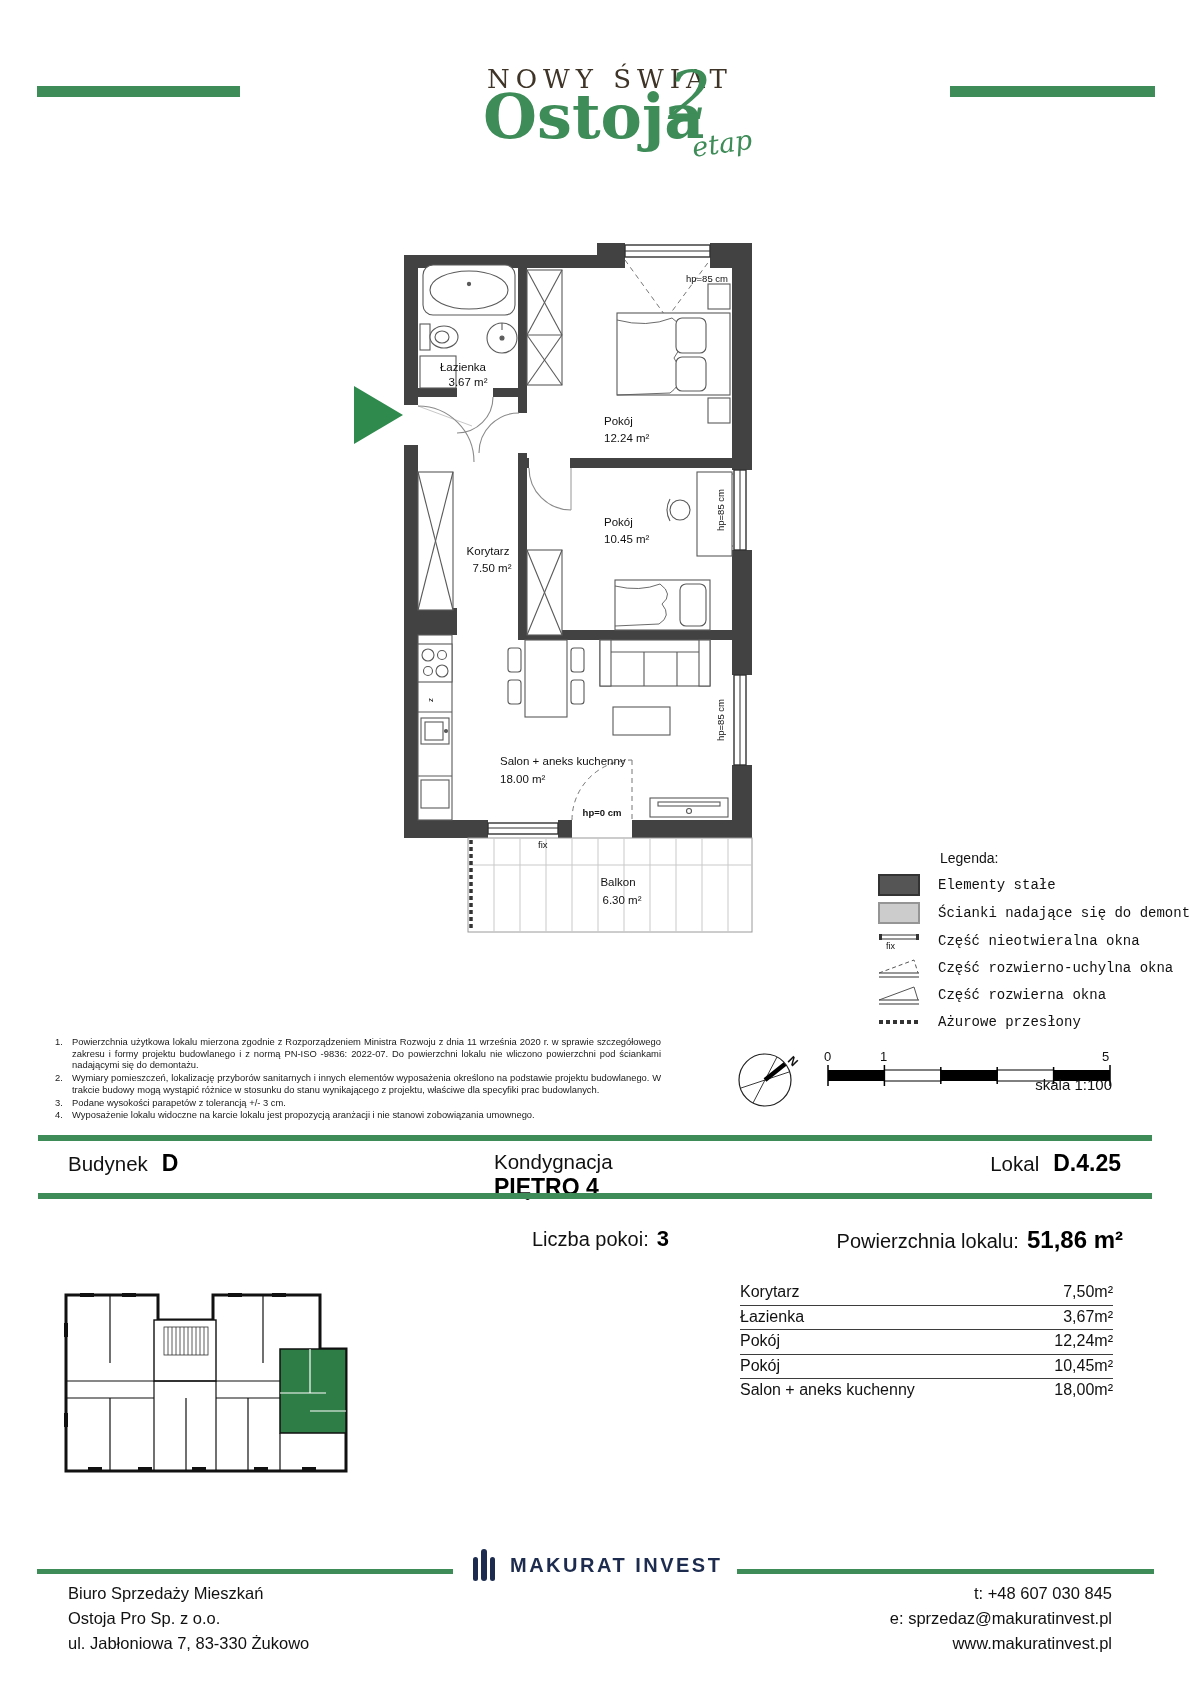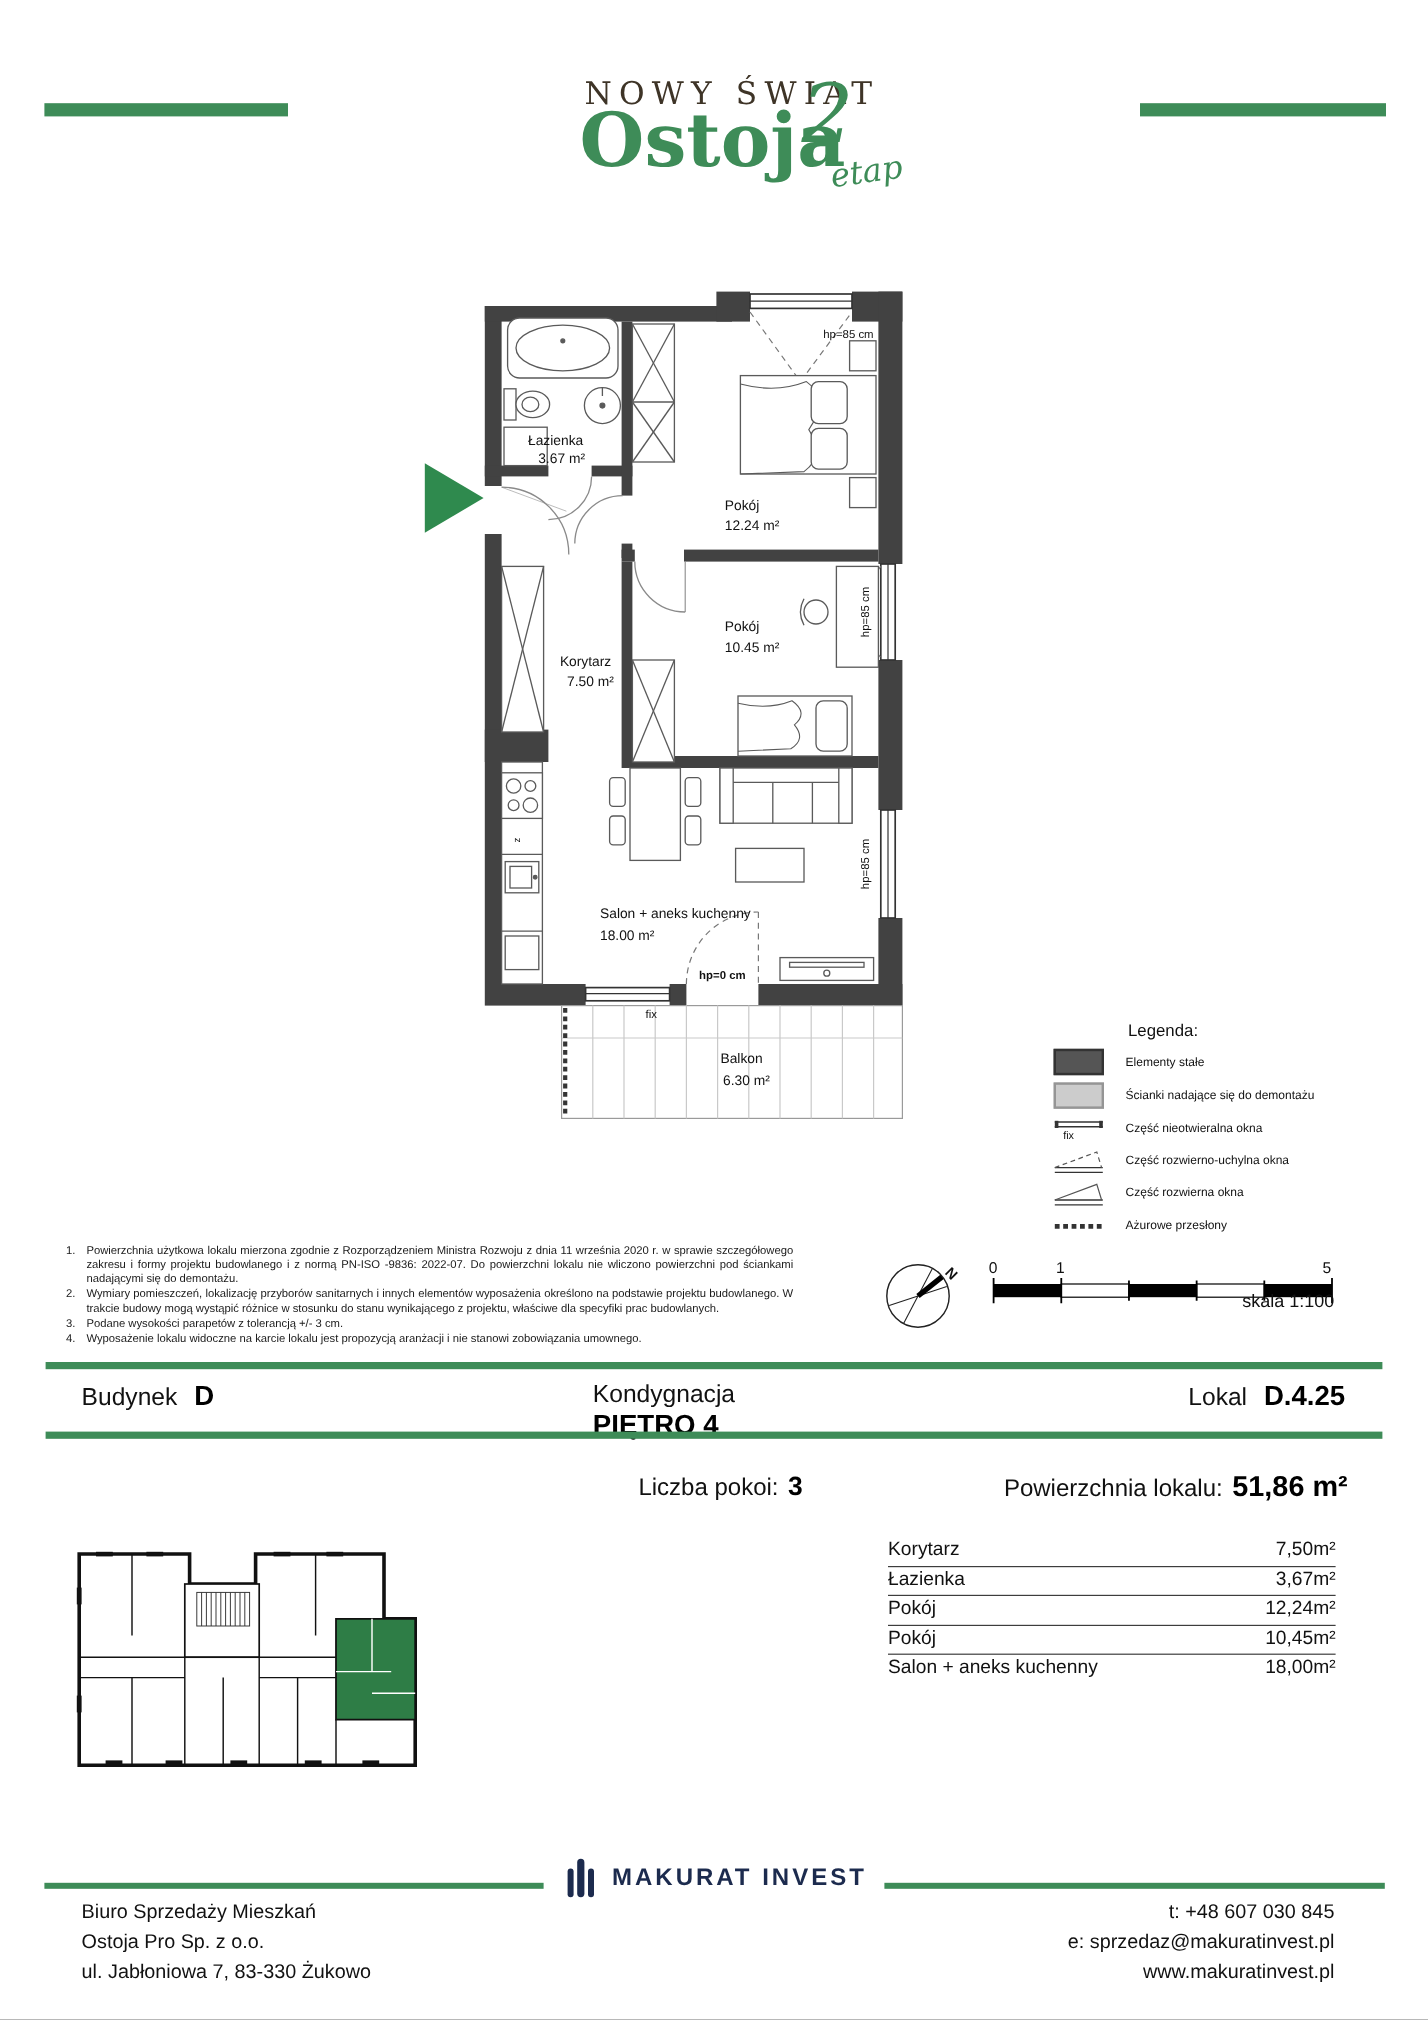--- a/index.html
+++ b/index.html
@@ -19,21 +19,21 @@
   
   svg text{font-family:"Liberation Sans",sans-serif;}
   .rl{font-size:11.5px;fill:#111;}
   .ann{font-size:9.5px;fill:#111;}
   .annb{font-size:9.5px;font-weight:bold;fill:#111;}
   
   #legend{position:absolute;left:878px;top:850px;width:300px;}
   .lg-title{margin-left:62px;font-size:14px;margin-bottom:8px;}
   .lg-row{display:flex;align-items:center;margin-bottom:6px;min-height:21px;}
   .lg-sym{width:42px;margin-right:18px;flex:0 0 42px;display:flex;justify-content:center;}
-  .lg-label{font-size:10px;white-space:nowrap;}
+  .lg-label{font-size:14px;white-space:nowrap;font-family:Liberation Mono, monospace;}
   .sw-dark{width:38px;height:18px;background:#555;border:2px solid #333;}
   .sw-light{width:38px;height:18px;background:#ccc;border:2px solid #959595;}
   
   #notes{position:absolute;left:55px;top:1036px;width:606px;font-size:9.4px;line-height:11.7px;color:#1a1a1a;}
   .note{display:flex;margin-bottom:1px;}
   .note .n{flex:0 0 17px;}
   .note .t{flex:1;text-align:justify;}
   
   .gline{position:absolute;left:38px;width:1114px;height:6px;background:#3e8c58;}
   .urow{position:absolute;width:100%;}

